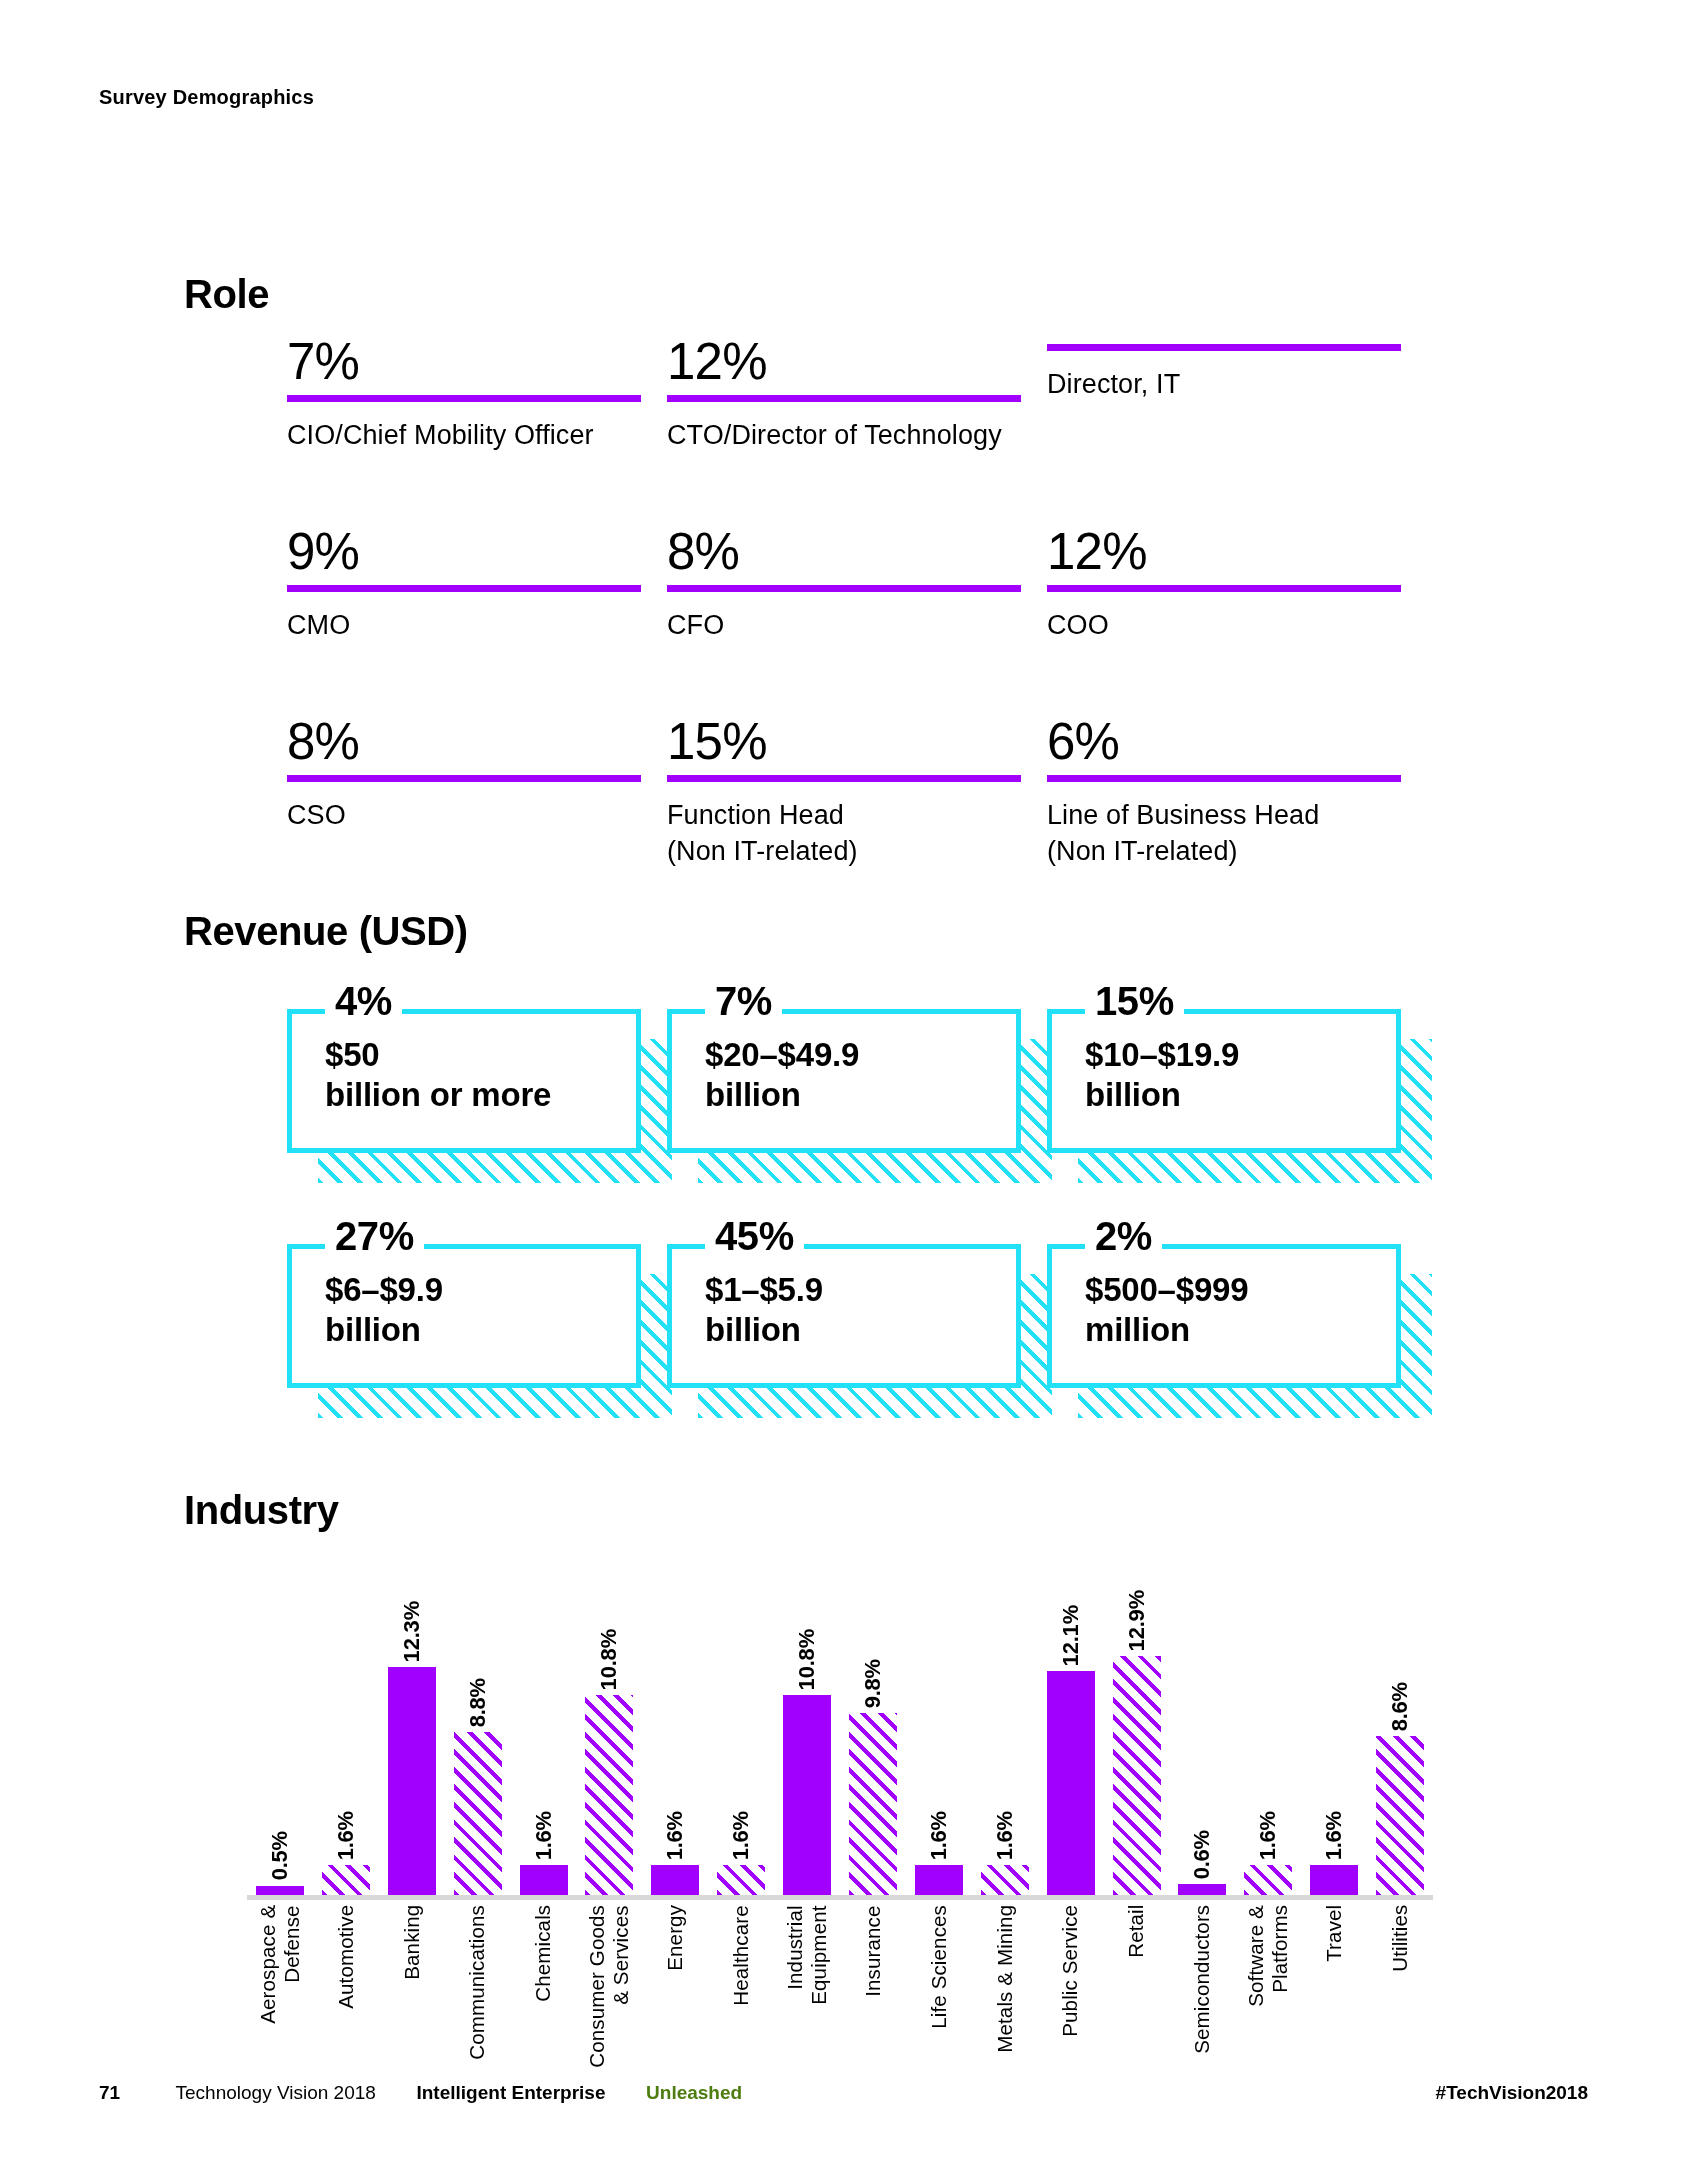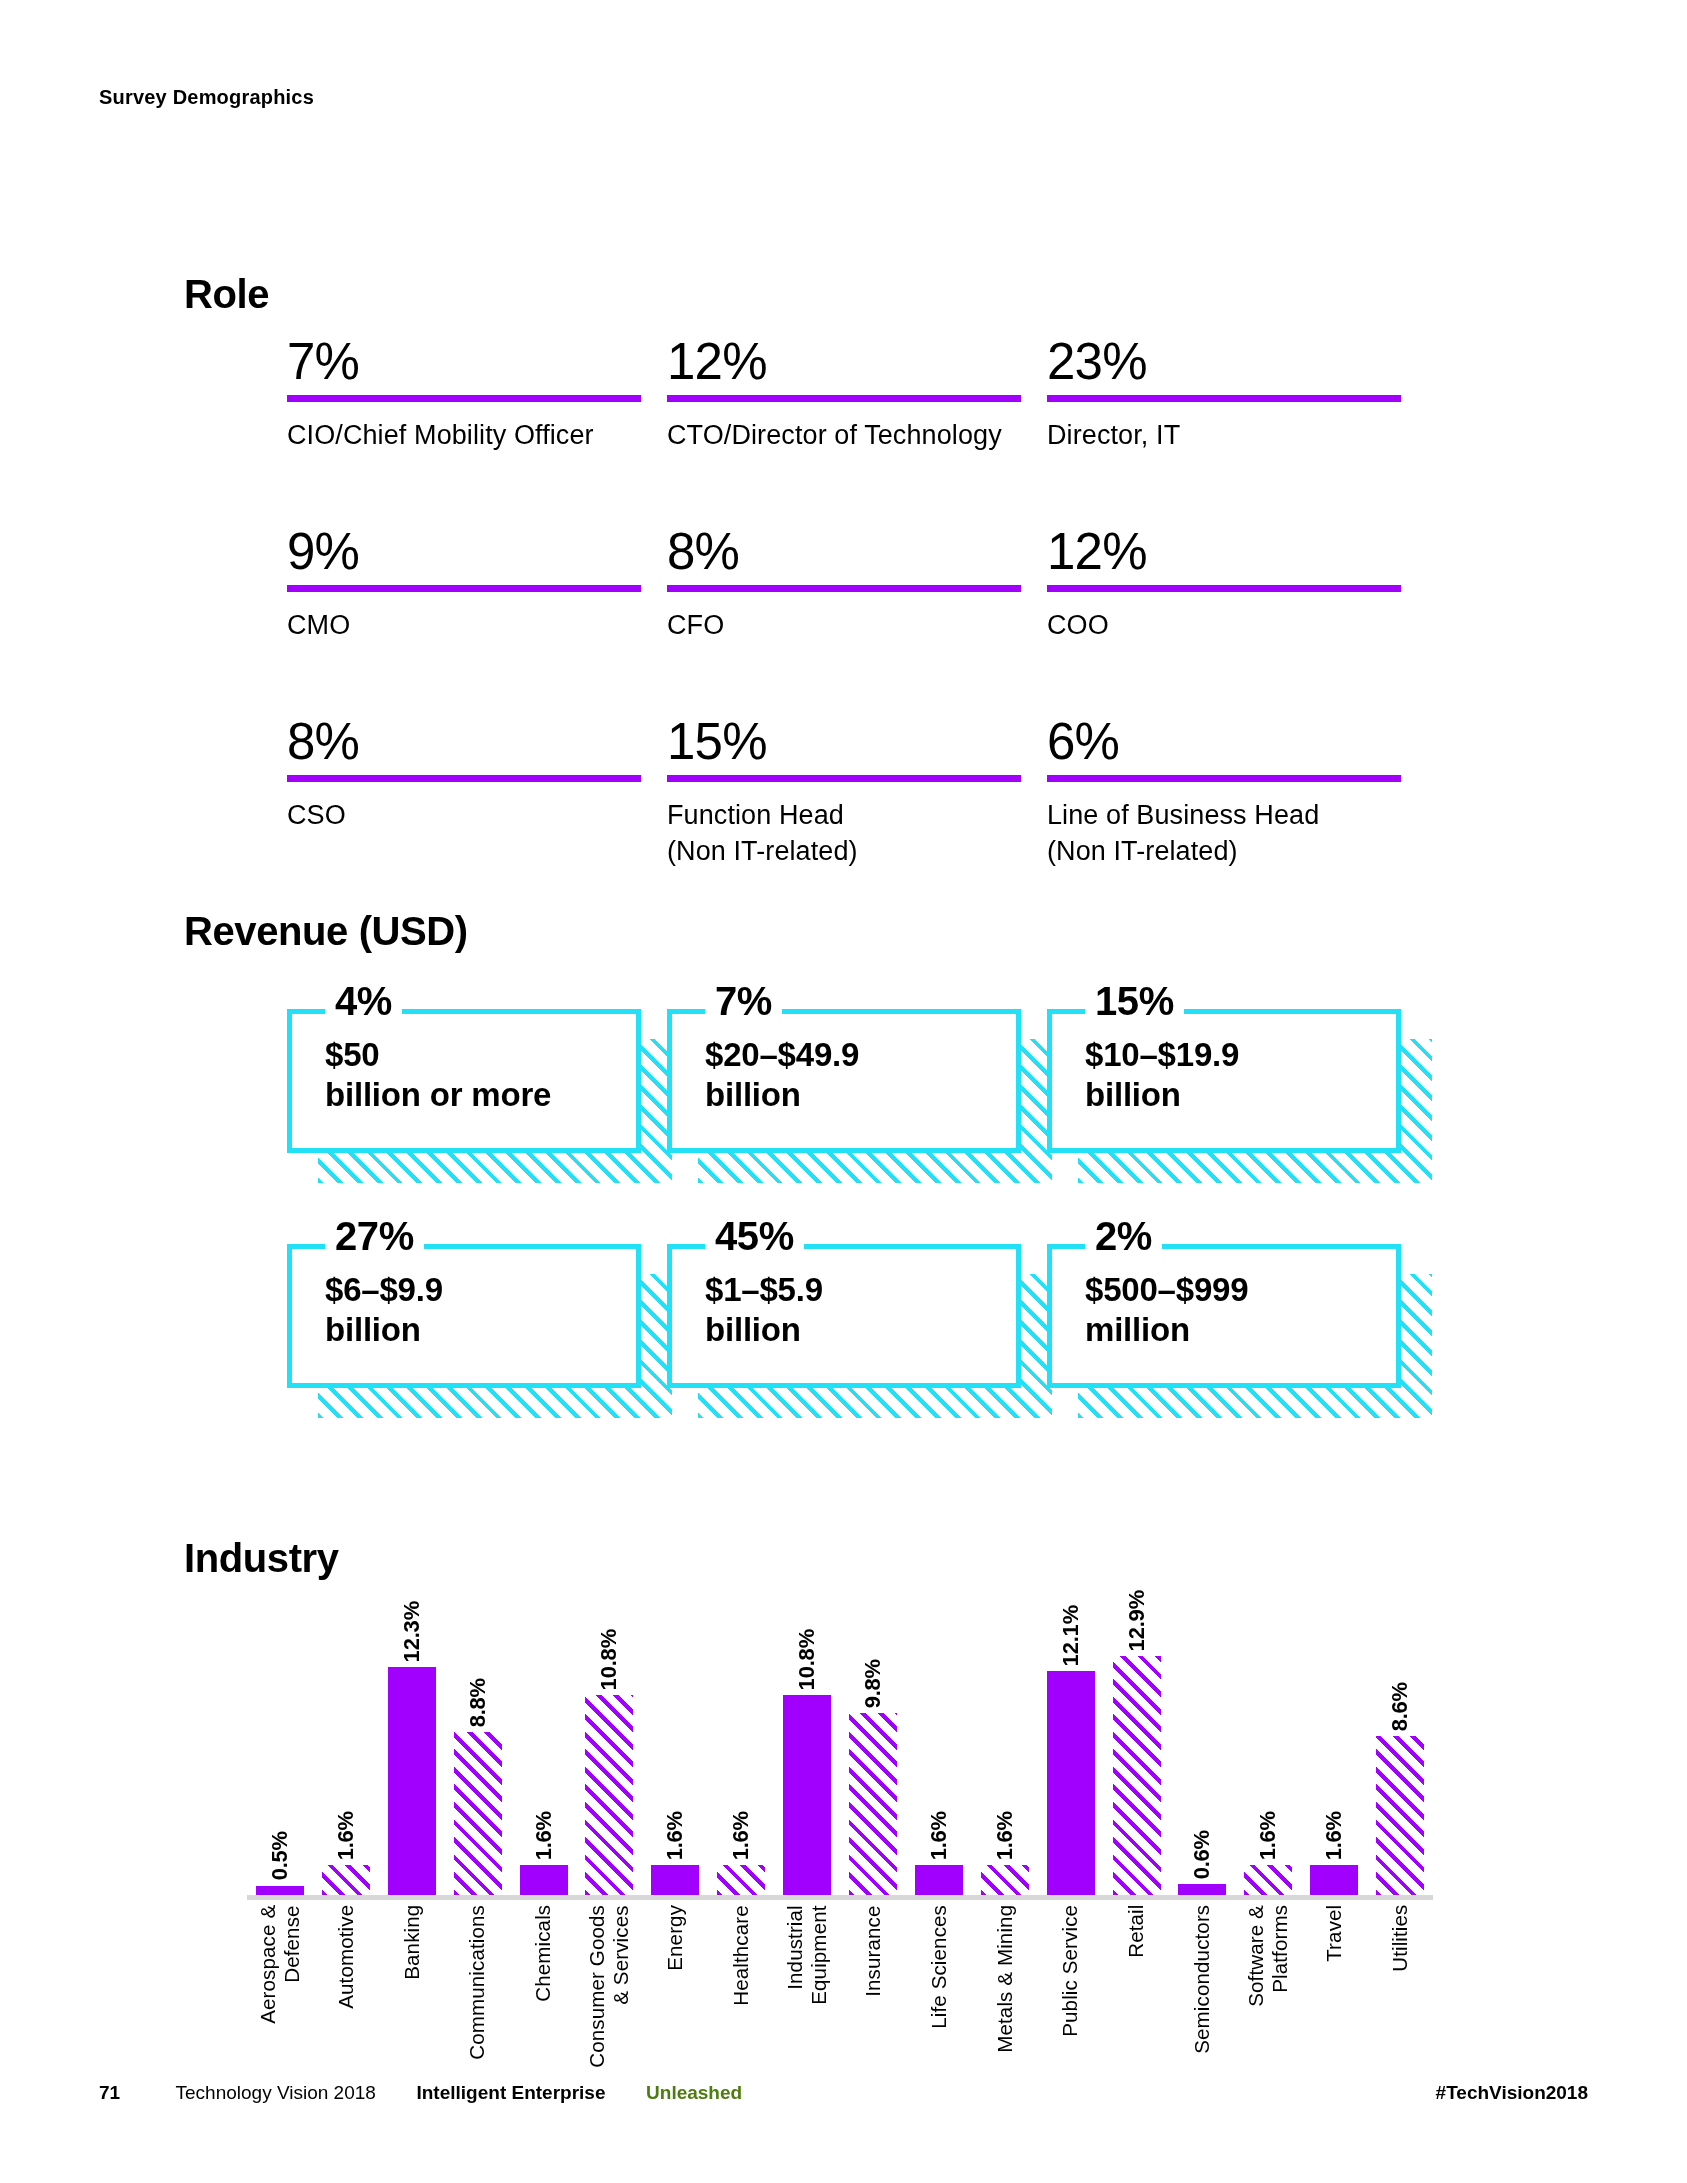--- a/index.html
+++ b/index.html
@@ -20,21 +20,21 @@
     font-size:20px; font-weight:bold; letter-spacing:0.2px;
   }
 
   
   .section-title{
     position:absolute; left:184px;
     font-size:40px; font-weight:bold; letter-spacing:-0.4px;
   }
   #role-title{ top:272px; }
   #revenue-title{ top:909px; }
-  #industry-title{ top:1488px;margin-top:48px; }
+  #industry-title{ top:1488px; }
 
   
   #role-grid{
     position:absolute; left:287px; top:336px;
     width:1114px;
     display:grid;
     grid-template-columns:repeat(3, 1fr);
     column-gap:26px;
     row-gap:73px;
   }
@@ -175,21 +175,20 @@
       <div class="role-pct">7%</div>
       <div class="role-rule"></div>
       <div class="role-label">CIO/Chief Mobility Officer</div>
     </div>
     <div class="role-cell">
       <div class="role-pct">12%</div>
       <div class="role-rule"></div>
       <div class="role-label">CTO/Director of Technology</div>
     </div>
     <div class="role-cell">
-      <div class="role-pct">23%</div>
       <div class="role-rule"></div>
       <div class="role-label">Director, IT</div>
     </div>
     <div class="role-cell">
       <div class="role-pct">9%</div>
       <div class="role-rule"></div>
       <div class="role-label">CMO</div>
     </div>
     <div class="role-cell">
       <div class="role-pct">8%</div>

